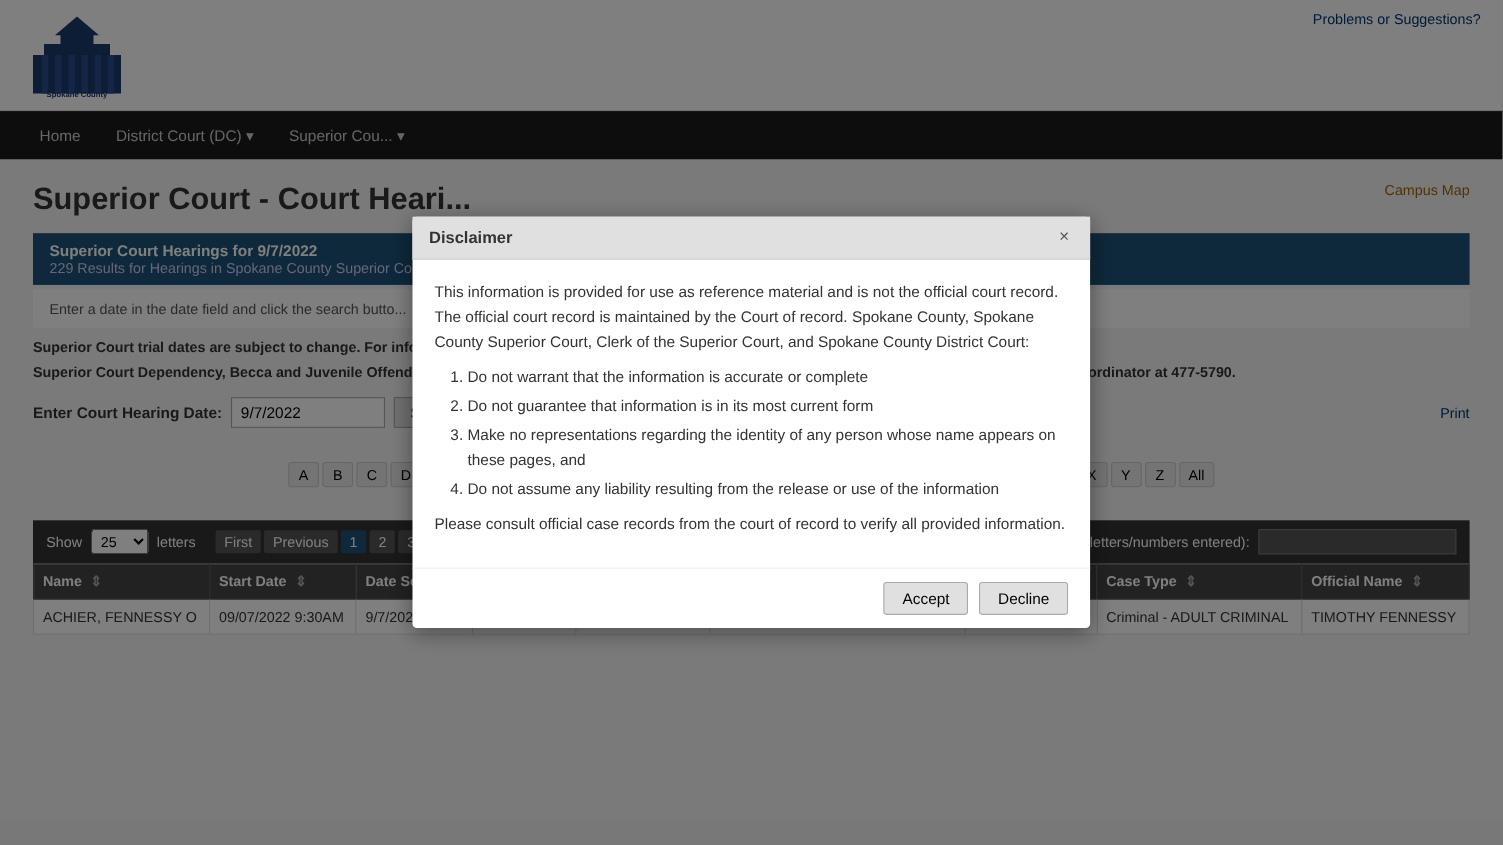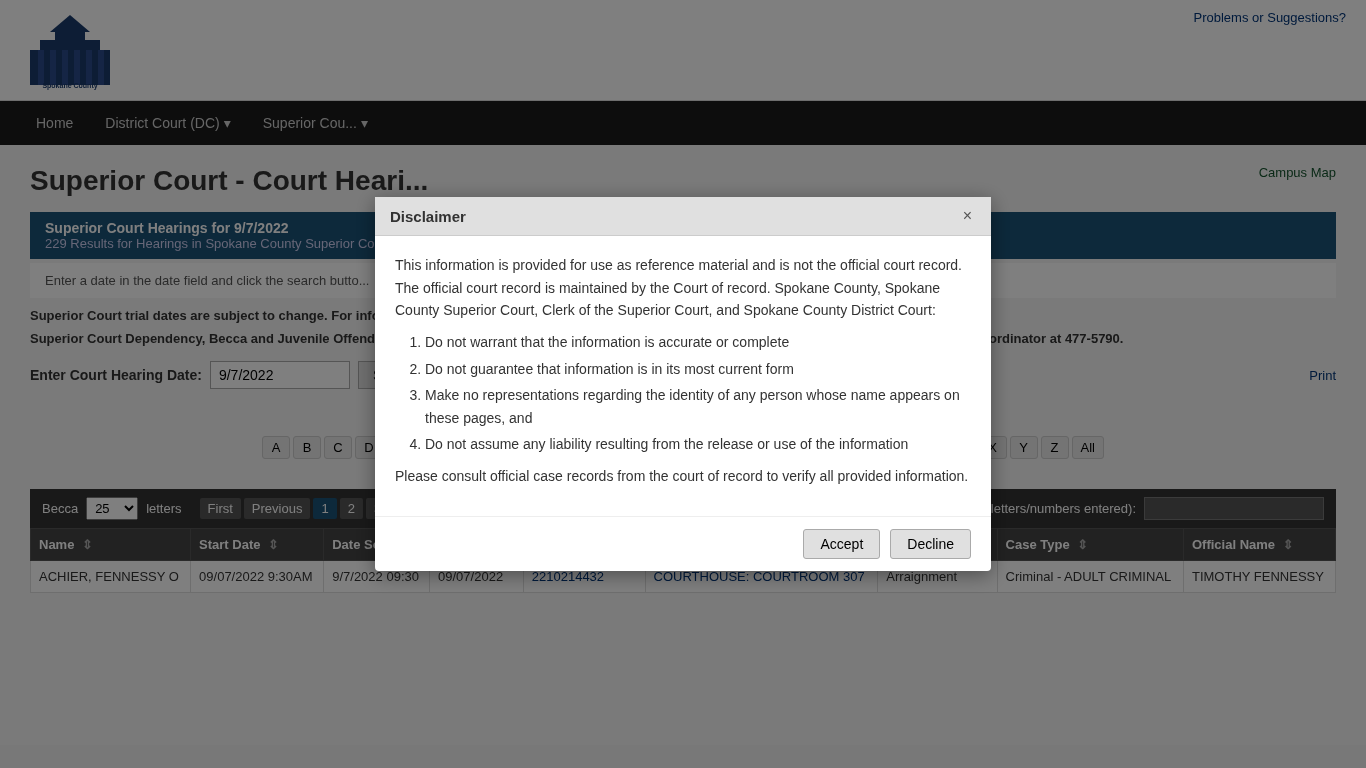--- a/index.html
+++ b/index.html
@@ -65,21 +65,21 @@
       justify-content: space-between;
       align-items: flex-start;
       margin-bottom: 15px;
     }
     .page-title {
       font-size: 28px;
       font-weight: bold;
       color: #333;
     }
     .campus-map-link {
-      color: #14532d;
+      color: #a16207;
       text-decoration: none;
       font-size: 13px;
     }
 
     
     .info-box {
       background: #1a5276;
       color: #fff;
       padding: 8px 15px;
       margin-bottom: 4px;
@@ -355,21 +355,21 @@
     <div class="info-box-sub">229 Results for Hearings in Spokane County Superior Co...</div>
   </div>
 
   <div class="instructions">
     <span>Enter a date in the date field and click the search butto...</span>
   </div>
 
   <p class="warning-text">Superior Court trial dates are subject to change. For information contact Superior Court Administration at 477-5790</p>
   <p class="warning-text">Superior Court Dependency, Becca and Juvenile Offender Case and Court Date information is NOT available. For information contact the Juvenile Court Coordinator at 477-5790.</p>
 
-  <div style="display:flex; align-items:center; margin:15px 0 24px 0; gap:8px;">
+  <div style="display:flex; align-items:center; margin:15px 0 8px 0; gap:8px;">
     <label class="search-label">Enter Court Hearing Date:</label>
     <input class="search-input" type="text" value="9/7/2022" style="">
     <button class="search-btn">Search</button>
     <a class="print-link" href="#">Print</a>
   </div>
 
   <div class="filter-label">Filter by last name beginning with:</div>
   <div class="letter-filter" id="letter-filter-container">
       <button class="letter-btn">A</button>
       <button class="letter-btn">B</button>
@@ -396,21 +396,21 @@
       <button class="letter-btn">W</button>
       <button class="letter-btn">X</button>
       <button class="letter-btn">Y</button>
       <button class="letter-btn">Z</button>
       <button class="letter-btn">All</button>
     </div>
 
   <div class="results-count">Showing 229 Results</div>
 
   <div class="table-controls">
-    <span class="show-label">Becca</span>
+    <span class="show-label">Show</span>
     <select class="entries-select" id="entries-select"><option value="10">10</option><option value="25" selected="">25</option><option value="50">50</option><option value="100">100</option></select>
     <span class="entries-label">letters</span>
     <div class="page-buttons" id="page-buttons-container">
         <button class="page-btn">First</button>
         <button class="page-btn">Previous</button>
         <button class="page-btn active">1</button>
         <button class="page-btn">2</button>
         <button class="page-btn">3</button>
         <button class="page-btn">4</button>
         <button class="page-btn">5</button>

